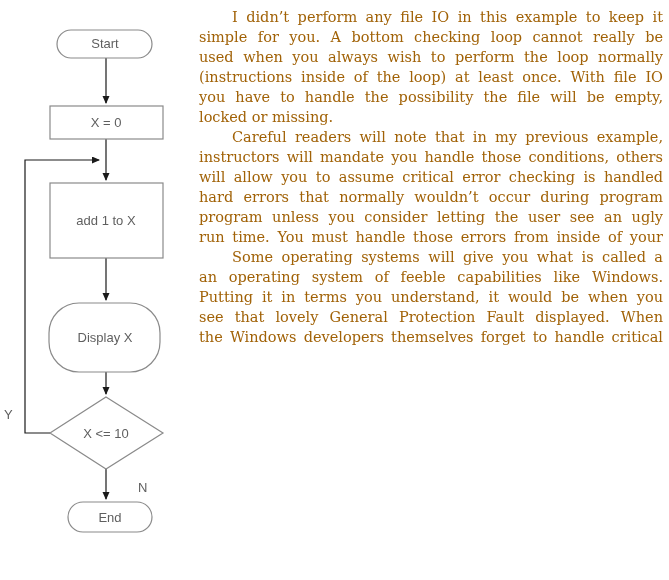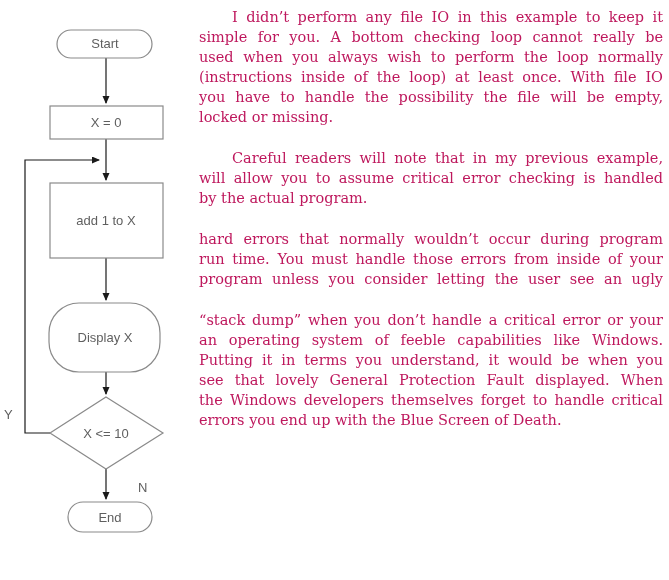--- a/index.html
+++ b/index.html
@@ -21,24 +21,24 @@
   }
   svg.flowchart text.node-label { text-anchor: middle; }
   .textcol {
     position: absolute;
     left: 199px;
     top: 7px;
     width: 464px;
     font-family: "DejaVu Serif", serif;
     font-size: 14.5px;
     line-height: 20px;
-    color: #be185d;
+    color: #a16207;
   }
   .para { margin: 0 0 0 0; }
-  .para + .para { margin-top: 21px; }
+  .para + .para { }
   .tline { text-align: justify; text-align-last: justify; height: 20px; }
   .tline.first { text-indent: 33px; }
   .tline.last { text-align-last: left; }
 </style>
 </head>
 <body>
 
 <div class="page">
 
   <svg class="flowchart" width="195" height="580" viewBox="0 0 195 580">
@@ -81,31 +81,30 @@
       <div class="para">
         <div class="tline first">I didn’t perform any file IO in this example to keep it</div>
         <div class="tline">simple for you.  A bottom checking loop cannot really be</div>
         <div class="tline">used when you always wish to perform the loop normally</div>
         <div class="tline">(instructions inside of the loop) at least once.  With file IO</div>
         <div class="tline">you have to handle the possibility the file will be empty,</div>
         <div class="tline last">locked or missing.</div>
       </div>
       <div class="para">
         <div class="tline first">Careful readers will note that in my previous example,</div>
+        <div class="tline">instructors will mandate you handle those conditions, others</div>
         <div class="tline">will allow you to assume critical error checking is handled</div>
-        <div class="tline last">by the actual program.</div>
       </div>
       <div class="para">
         <div class="tline">hard errors that normally wouldn’t occur during program</div>
+        <div class="tline">program unless you consider letting the user see an ugly</div>
         <div class="tline">run time.  You must handle those errors from inside of your</div>
-        <div class="tline">program unless you consider letting the user see an ugly</div>
       </div>
       <div class="para">
-        <div class="tline">“stack dump” when you don’t handle a critical error or your</div>
+        <div class="tline first">Some operating systems will give you what is called a</div>
         <div class="tline">an operating system of feeble capabilities like Windows.</div>
         <div class="tline">Putting it in terms you understand, it would be when you</div>
         <div class="tline">see that lovely General Protection Fault displayed.  When</div>
         <div class="tline">the Windows developers themselves forget to handle critical</div>
-        <div class="tline last">errors you end up with the Blue Screen of Death.</div>
       </div>
     </div>
 
 </div>
 
 </body></html>

